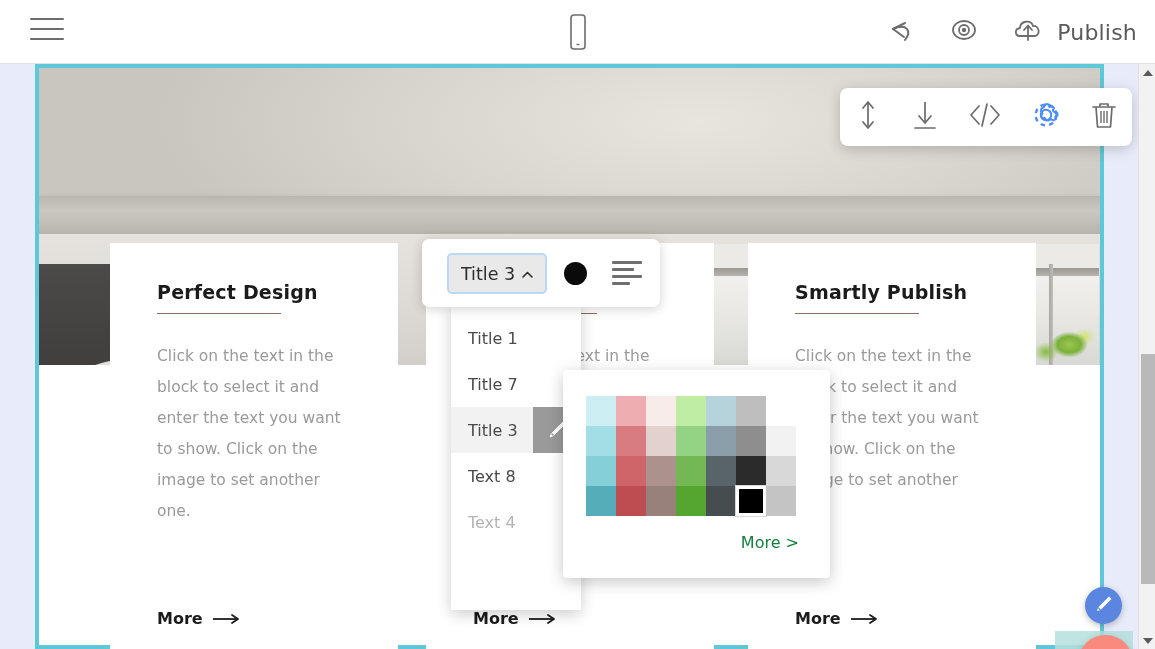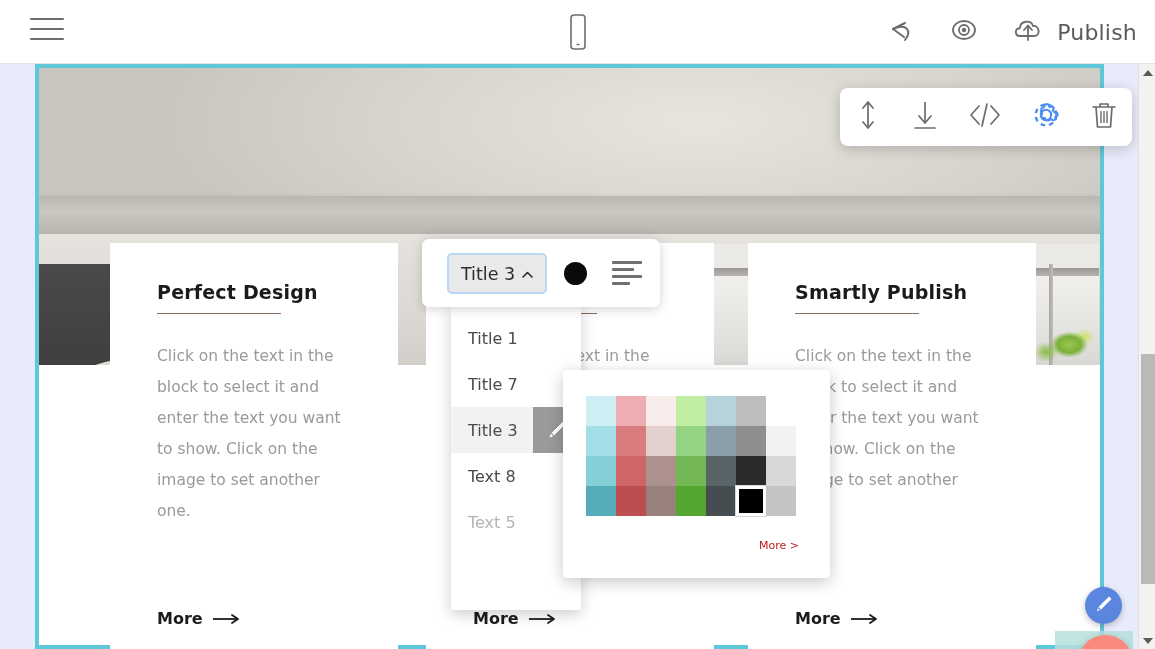--- a/index.html
+++ b/index.html
@@ -256,21 +256,21 @@
     position: absolute; left: 23px; top: 26px;
     display: grid;
     grid-template-columns: repeat(7, 30px);
     grid-template-rows: repeat(4, 30px);
   }
   .swatch { width: 30px; height: 30px; cursor: pointer; }
   .swatch.active { box-shadow: inset 0 0 0 3px #ffffff, 0 0 0 1px #d8d8d8; }
   #more-link {
     position: absolute; right: 31px; bottom: 26px;
     font-family: "DejaVu Sans", sans-serif;
-    font-size: 11px; color: #b91c1c; cursor: pointer;
+    font-size: 16px; color: #15803d; cursor: pointer;
   }
 
   
   #fab-pen {
     position: absolute; left: 1085px; top: 523px;
     width: 37px; height: 37px; border-radius: 50%;
     background: #5b86e0;
     display: flex; align-items: center; justify-content: center;
     box-shadow: 0 2px 6px rgba(0,0,0,.25);
     cursor: pointer; z-index: 45;
@@ -519,21 +519,21 @@
           <line x1="9.5" y1="18.5" x2="7.5" y2="16.5" stroke="#9a9a9a" stroke-width="1.2"></line>
         </svg>
       </span>
     </div>
 
     <div class="style-opt">
       <span>Text 8</span>
     </div>
 
     <div class="style-opt dim">
-      <span>Text 5</span>
+      <span>Text 4</span>
     </div>
 
   </div>
 
   <div id="color-picker">
     <div id="swatch-grid">
         <div class="swatch" style="background: rgb(205, 238, 242);"></div>
         <div class="swatch" style="background: rgb(238, 173, 176);"></div>
         <div class="swatch" style="background: rgb(248, 236, 234);"></div>
         <div class="swatch" style="background: rgb(192, 237, 164);"></div>

